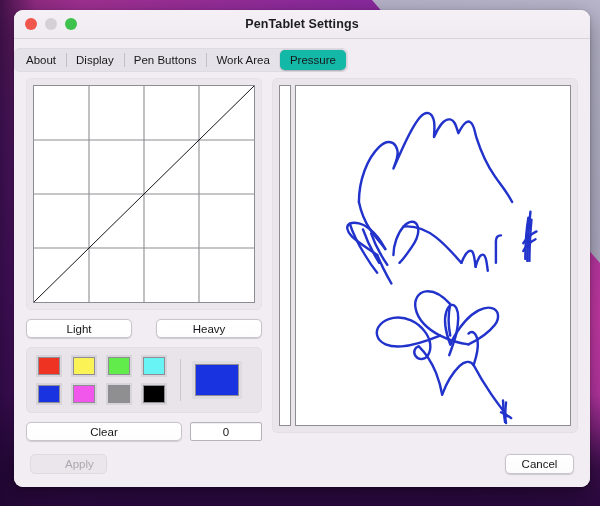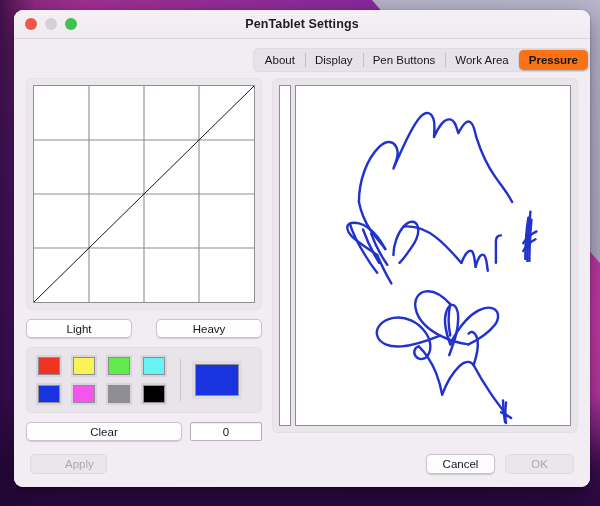--- a/index.html
+++ b/index.html
@@ -90,21 +90,21 @@
     flex: 1;
     display: flex;
     flex-direction: column;
     padding: 0;
     background: #f1edf2;
   }
 
   
   .tabbar-wrap {
     display: flex;
-    justify-content: flex-end;
+    justify-content: flex-start;
     padding: 9px 0 6px 0;
     flex: none;
   }
   .tabbar {
     display: flex;
     align-items: stretch;
     background: #e6e2e9;
     border-radius: 6px;
     padding: 2px;
     height: 20px;
@@ -124,23 +124,22 @@
   .tab + .tab::before {
     content: "";
     position: absolute;
     left: 0;
     top: 3px;
     bottom: 3px;
     width: 1px;
     background: #c3bfc8;
   }
   .tab.active {
-    background: #f97316;
+    background: #14b8a6;
     box-shadow: 0 0.5px 1.5px rgba(0,0,0,0.22), 0 0 0 0.5px rgba(0,0,0,0.05);
-    font-weight: bold;
   }
   .tab.active::before, .tab.active + .tab::before { background: transparent; }
 
   
   .content {
     flex: 1;
     display: flex;
     padding: 0 12px 0 12px;
     gap: 10px;
     min-height: 0;
@@ -463,18 +462,17 @@
             </div>
           </div>
         </div>
 
       </div>
 
       <div class="footer">
         <div class="fbtn left disabled">Apply</div>
         <div class="spacer"></div>
         <div class="fbtn">Cancel</div>
-        <div class="fbtn disabled">OK</div>
       </div>
 
     </div>
   </div>
 </div>
 
 </body></html>

